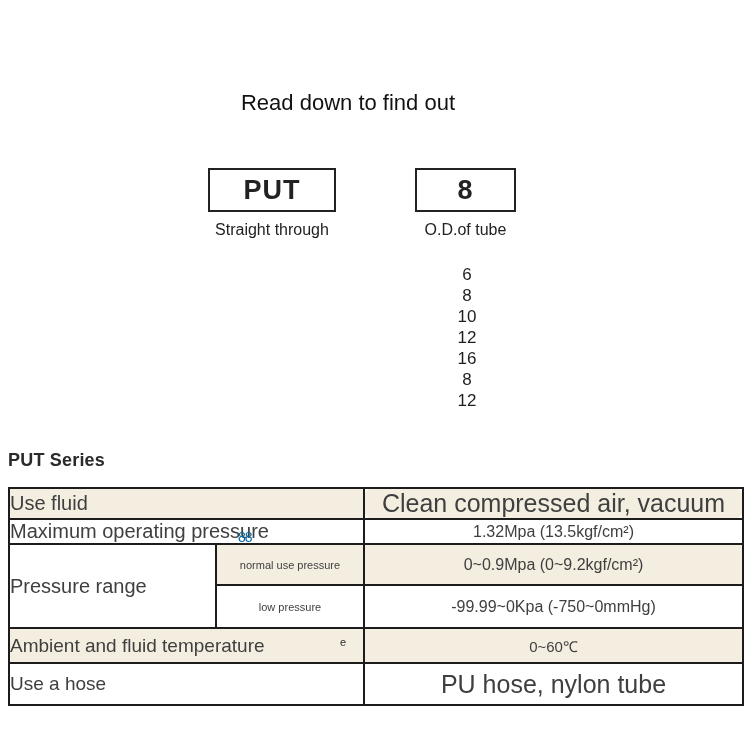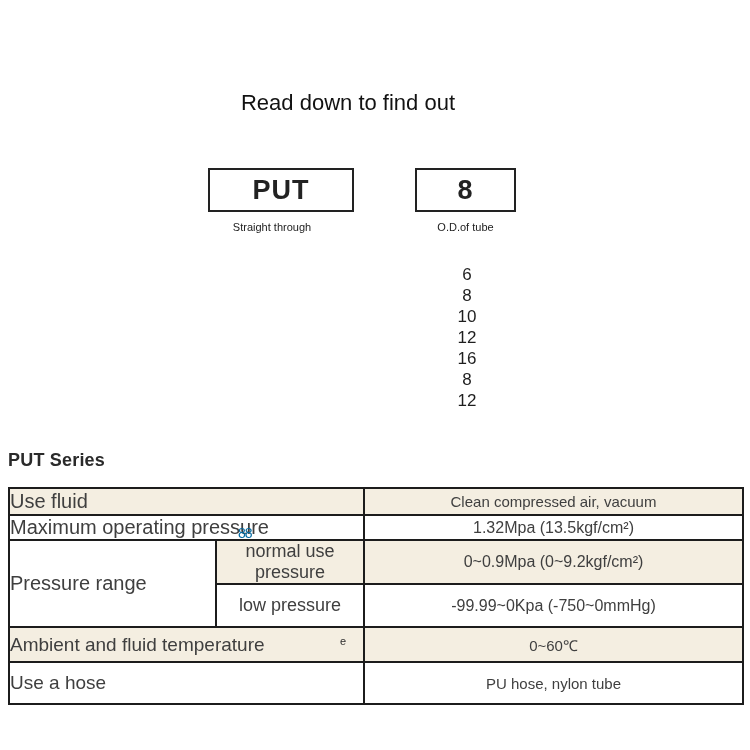--- a/index.html
+++ b/index.html
@@ -35,27 +35,27 @@
     border: 2px solid #222222;
     background: #ffffff;
     display: flex;
     align-items: center;
     justify-content: center;
     font-weight: bold;
     font-size: 27px;
     color: #222222;
     letter-spacing: 1px;
   }
-  .code-box.series { left: 208px; width: 146px; }
+  .code-box.series { left: 208px; width: 128px; }
   .code-box.size   { left: 415px; width: 101px; }
   .box-caption {
     position: absolute;
     top: 221px;
     text-align: center;
-    font-size: 11px;
+    font-size: 16px;
     color: #222222;
   }
   .box-caption.series { left: 208px; width: 128px; }
   .box-caption.size   { left: 415px; width: 101px; }
   .size-list {
     position: absolute;
     top: 264px; left: 417px; width: 100px;
     text-align: center;
     font-size: 17px;
     line-height: 21px;
@@ -83,28 +83,28 @@
     padding: 0;
   }
   table.spec td.beige { background: #f4eee1; }
   td.label-cell {
     padding-left: 16px;
     font-size: 20px;
     position: relative;
   }
   td.sub-label {
     text-align: center;
-    font-size: 18px;
+    font-size: 11px;
     color: #3f3f3f;
   }
   td.value-cell {
     text-align: center;
     color: #333333;
   }
-  .v-large  { font-size: 15px; }
+  .v-large  { font-size: 25px; border-radius: 9px; }
   .v-med    { font-size: 16px; }
   .v-small  { font-size: 15px; }
   .row-use-fluid     { height: 27px; }
   .row-max-pressure  { height: 18px; }
   .row-normal        { height: 41px; }
   .row-low           { height: 43px; margin-top: 44px; }
   .row-temp          { height: 35px; }
   .row-hose          { height: 42px; }
   .row-temp .label-cell { font-size: 19px; }
   .row-hose .label-cell { font-size: 19px; margin-top: 19px; }

